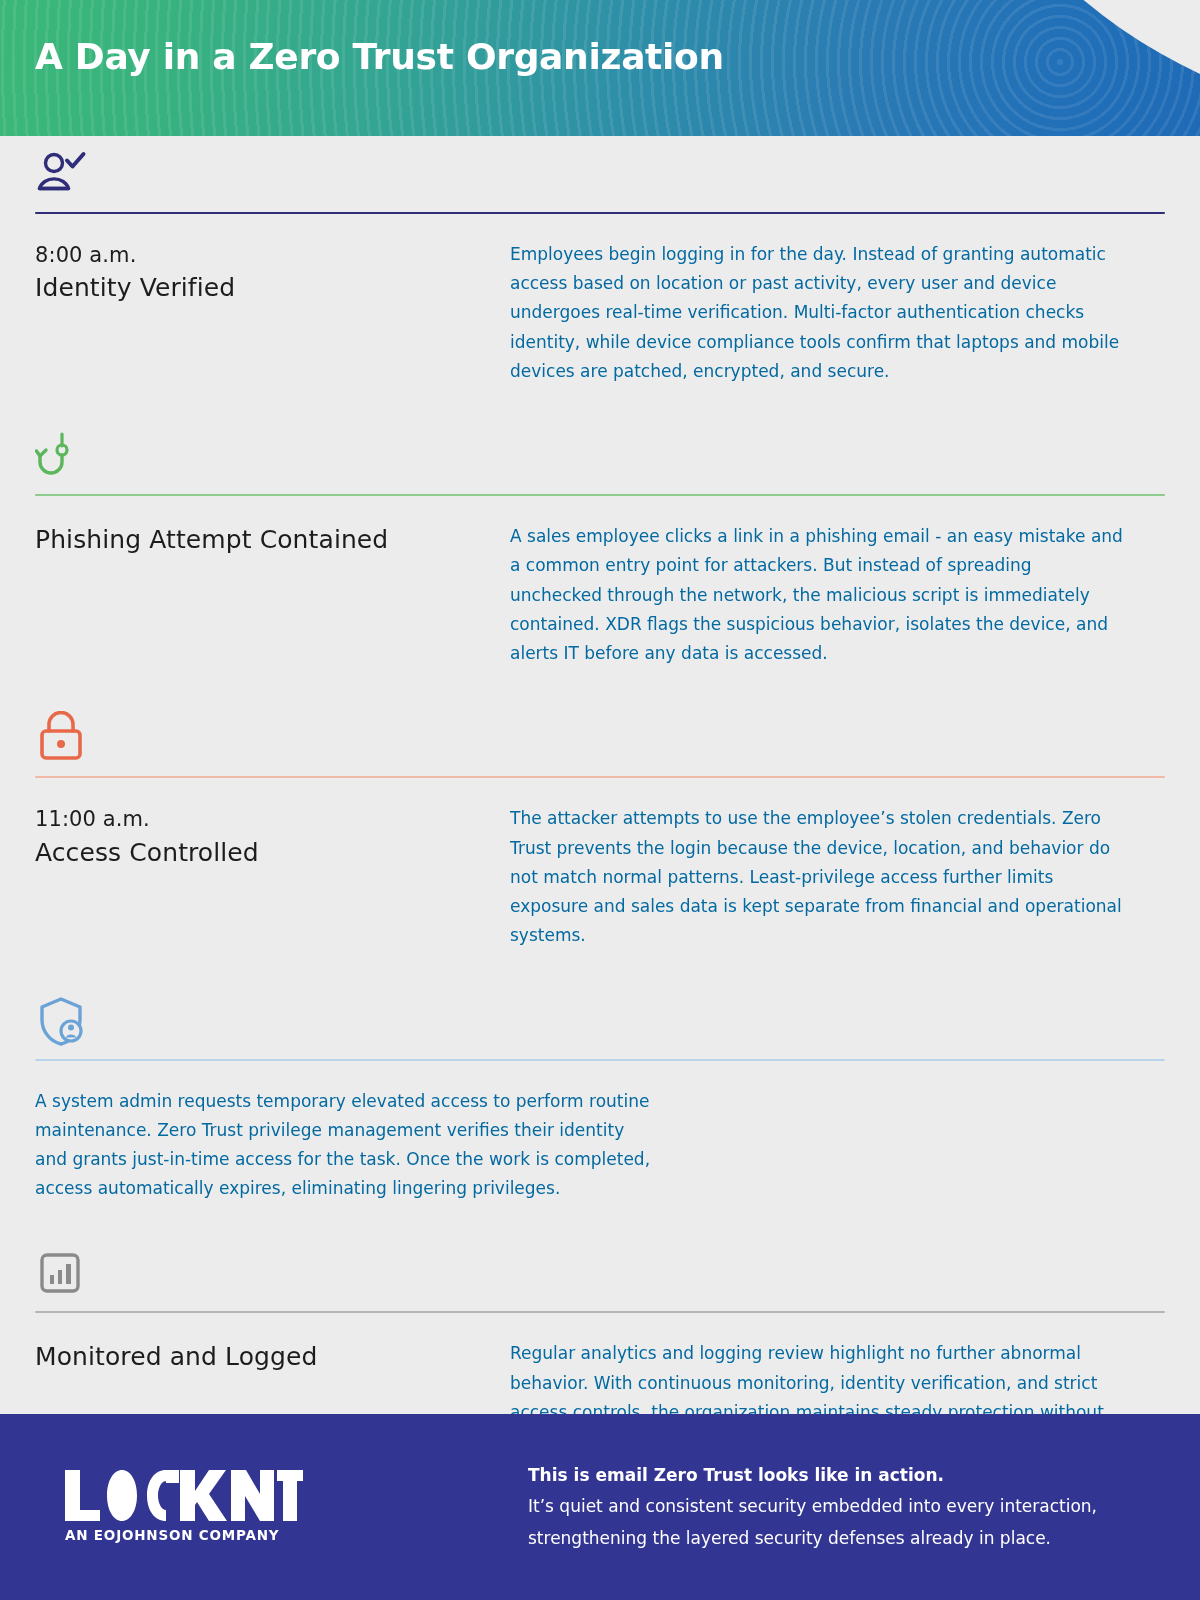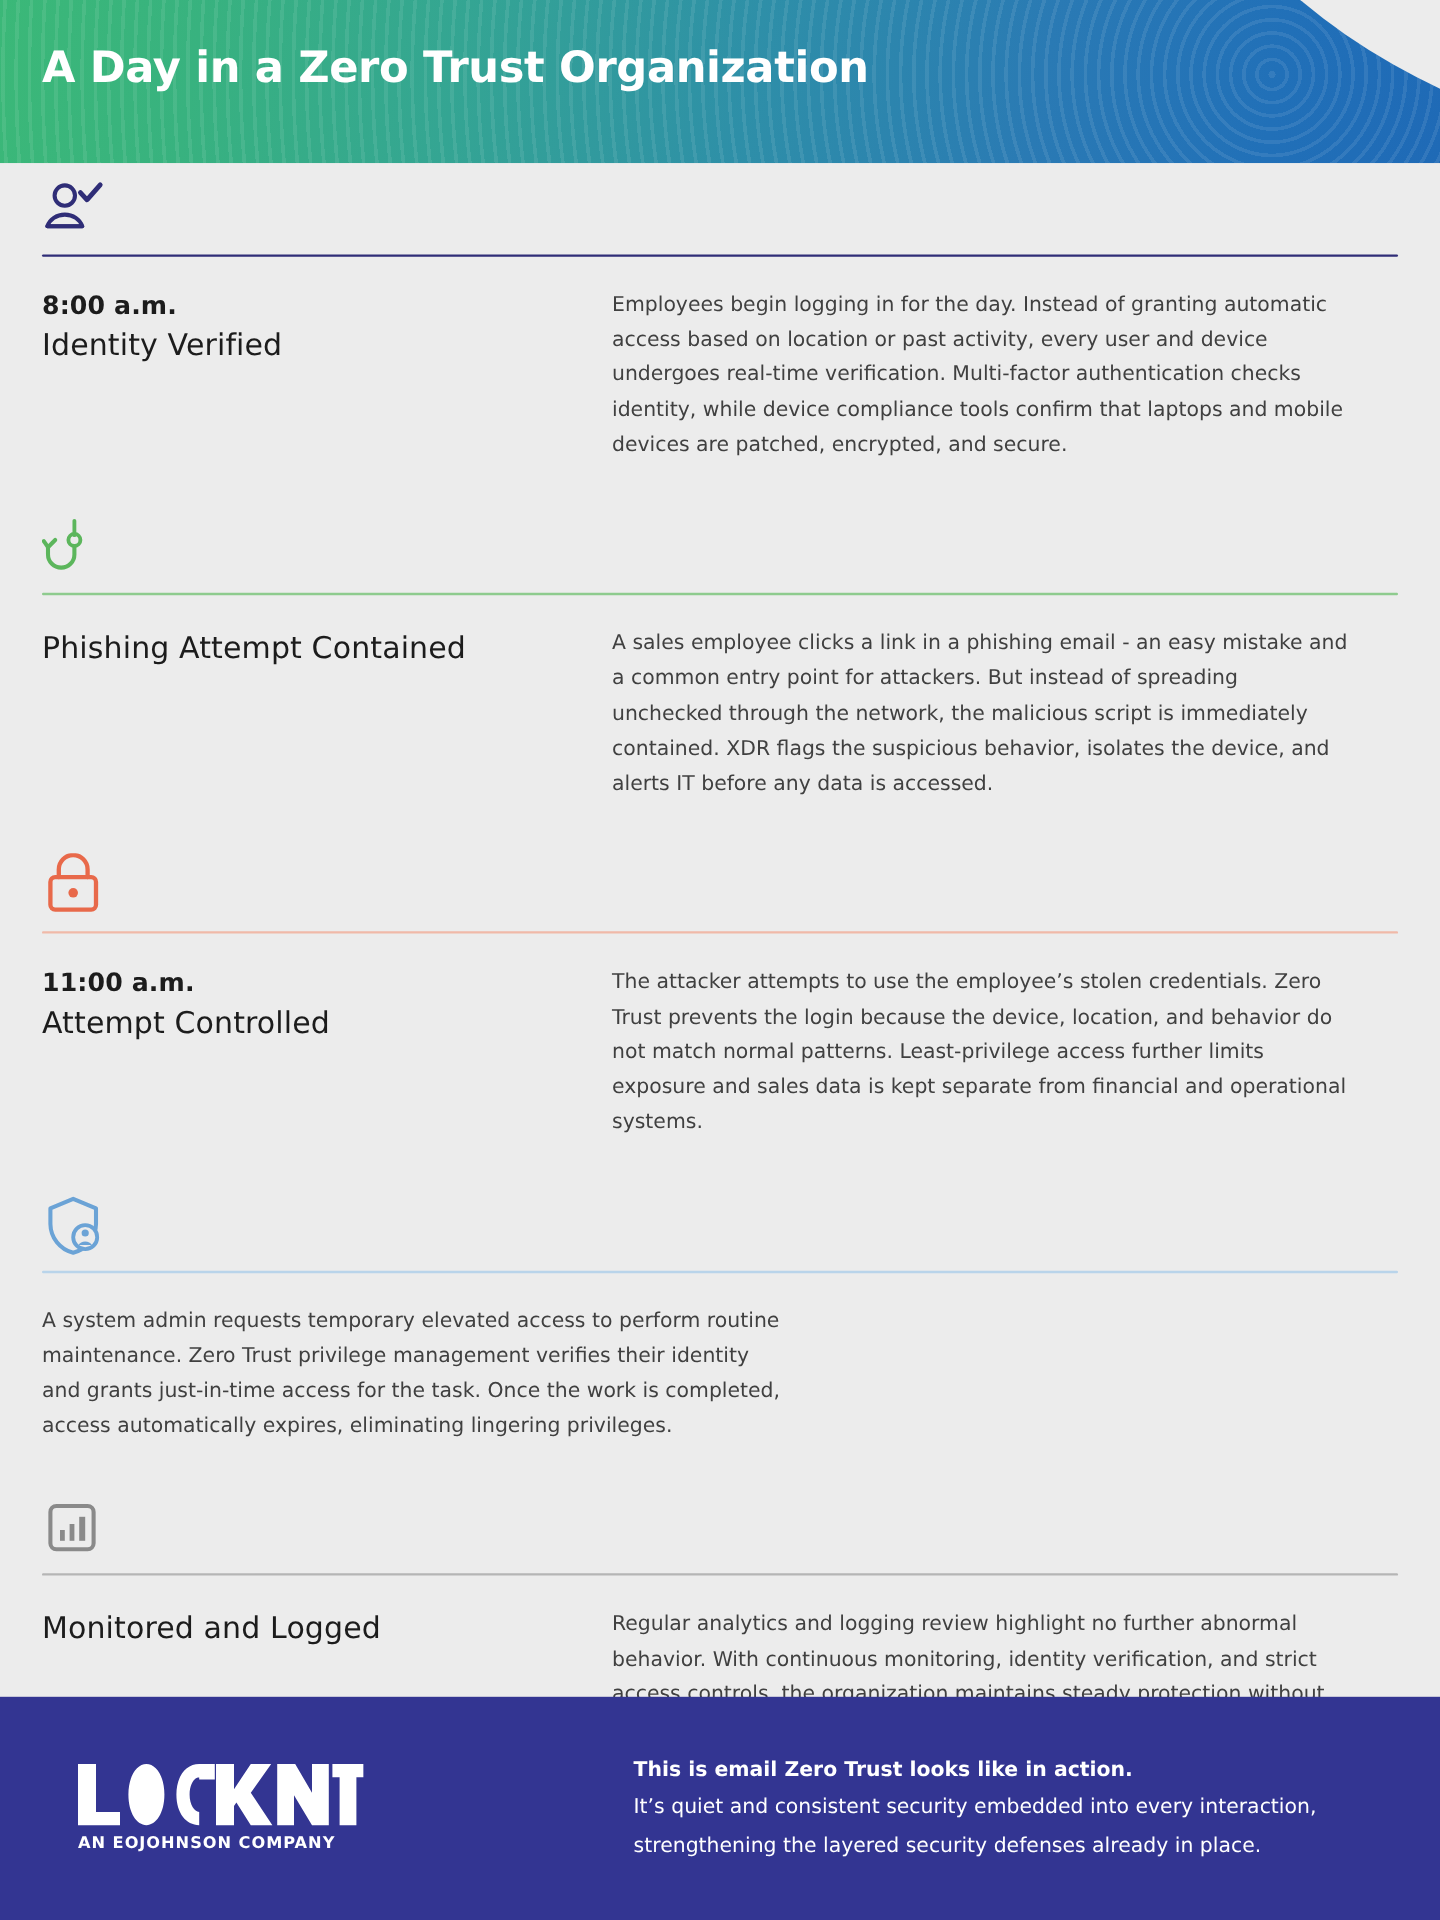--- a/index.html
+++ b/index.html
@@ -74,37 +74,37 @@
   .row-body {
     display:flex;
     padding-top:26px;
   }
   .label-col {
     width:475px;
     flex:0 0 475px;
   }
   .time {
     font-size:21px;
-    font-weight:bold;
+    font-weight:normal;
     color:#1c1c1c;
     line-height:1.45;
     letter-spacing:0.1px;
   }
   .subtitle {
     font-size:25px;
     font-weight:normal;
     color:#1c1c1c;
     line-height:1.45;
     letter-spacing:0.1px;
   }
   .desc-col {
     flex:1 1 auto;
     font-size:17px;
     line-height:1.72;
-    color:#404040;
+    color:#0369a1;
     max-width:618px;
   }
 
   
   .footer {
     position:absolute;
     left:0; top:1414px;
     width:1200px; height:186px;
     background:#333592;
     display:flex;
@@ -183,21 +183,21 @@
       <svg class="icon-box" viewBox="0 0 54 54">
         <path d="M14 20 L14 13.5 a12 12 0 0 1 24 0 L38 20" fill="none" stroke="#e8694a" stroke-width="3.6" stroke-linecap="round"></path>
         <rect x="7" y="20" width="38" height="27" rx="4" fill="none" stroke="#e8694a" stroke-width="3.6"></rect>
         <circle cx="26" cy="33" r="4" fill="#e8694a"></circle>
       </svg>
     </div>
     <div class="divider" style="background:#f0b9a8"></div>
     <div class="row-body">
       <div class="label-col">
         <div class="time">11:00 a.m.</div>
-        <div class="subtitle">Attempt Controlled</div>
+        <div class="subtitle">Access Controlled</div>
       </div>
       <div class="desc-col">The attacker attempts to use the employee’s stolen credentials. Zero Trust prevents the login because the device, location, and behavior do not match normal patterns. Least-privilege access further limits exposure and sales data is kept separate from financial and operational systems.</div>
     </div>
   </div>
 
   <div class="row" style="margin-top:32px">
     <div class="icon-area">
       <svg class="icon-box" viewBox="0 0 54 54">
         <path d="M26 5 L45 13 L45 26 a25 25 0 0 1 -19 24 a25 25 0 0 1 -19 -24 L7 13 Z" fill="none" stroke="#6ba3d6" stroke-width="3.4" stroke-linejoin="round"></path>
         <circle cx="36" cy="37" r="11" fill="#ececec"></circle>

